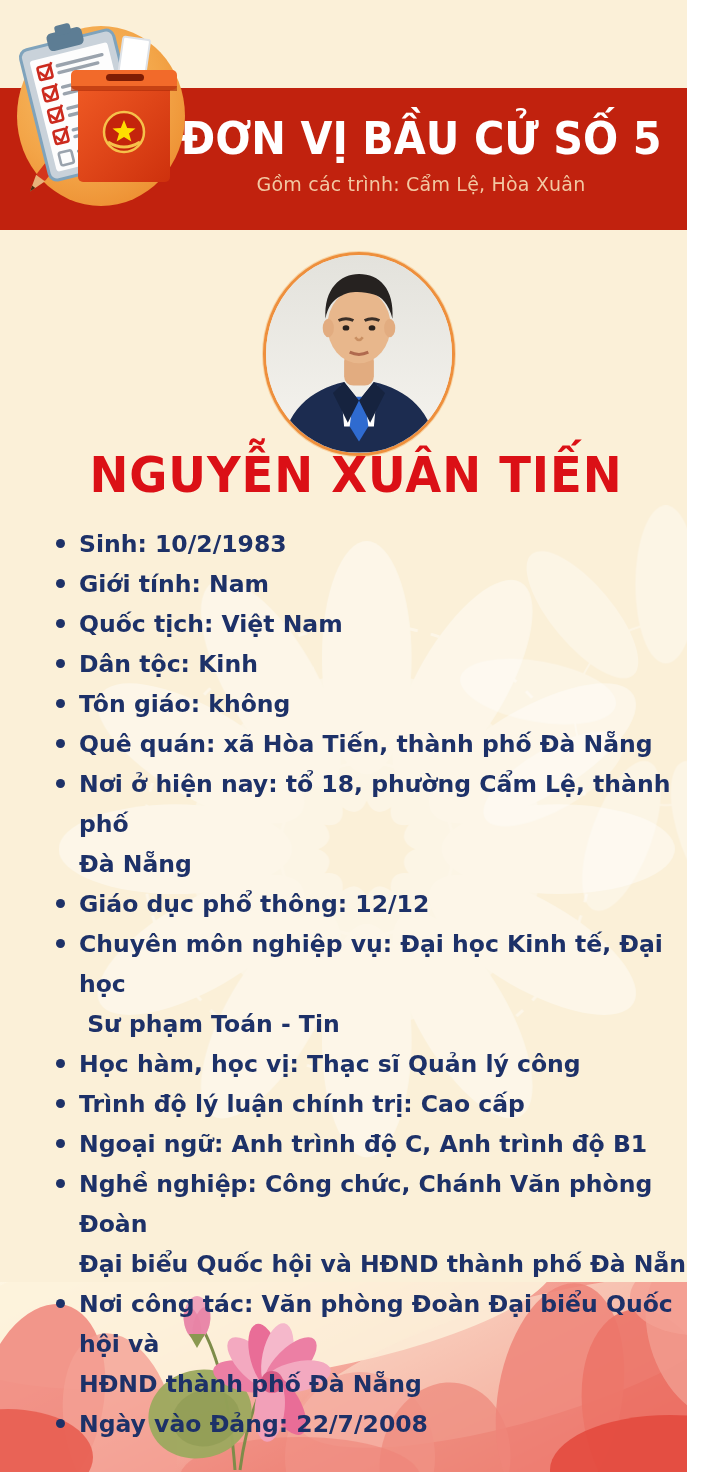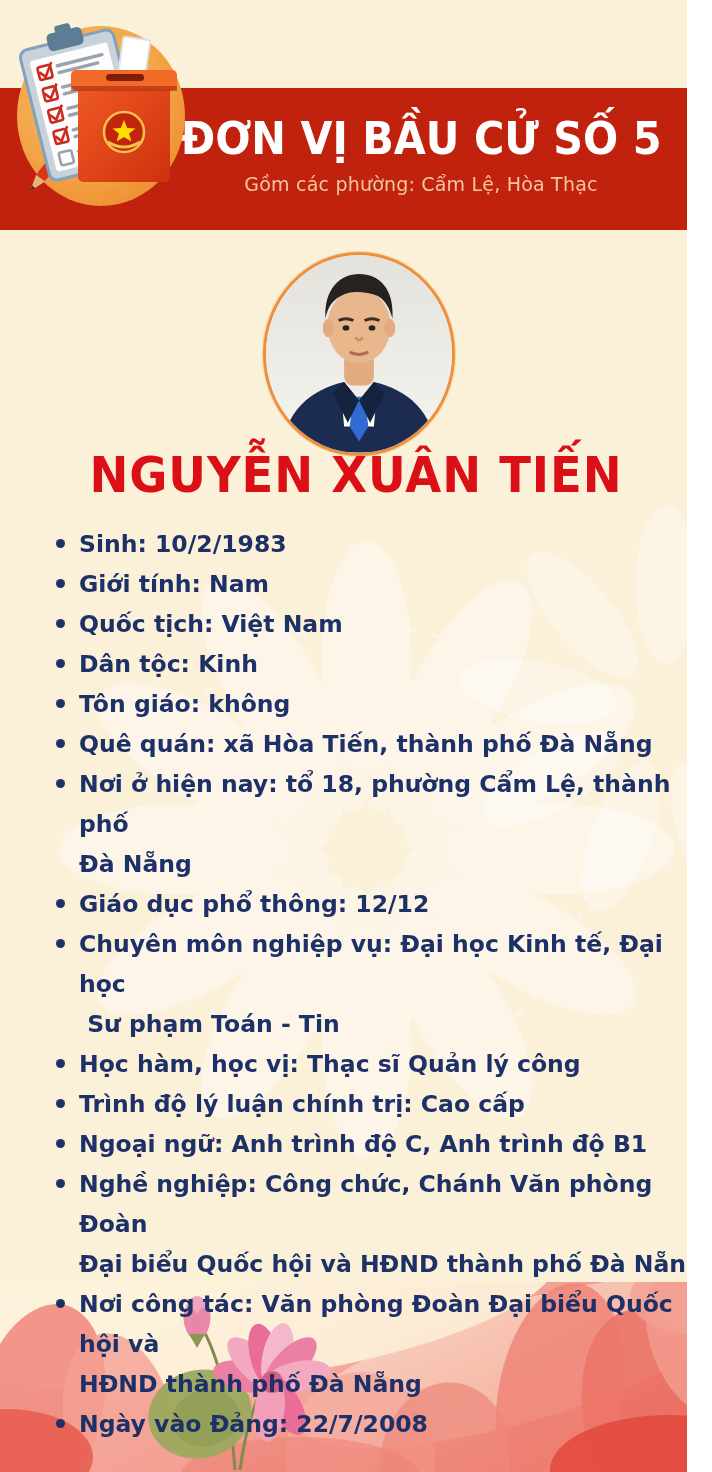--- a/index.html
+++ b/index.html
@@ -186,21 +186,21 @@
         <use href="#lp" fill="#E96D97" transform="rotate(150)"></use>
         <use href="#lp" fill="#F2A0B8" transform="rotate(185)"></use>
         <circle r="11" fill="#D95C86"></circle>
       </g>
     </g>
   </svg>
 
   <div class="banner" style="background: rgb(193, 34, 14);">
     <div class="banner-content">
       <h1 class="banner-title" style="color: rgb(255, 255, 255);">ĐƠN VỊ BẦU CỬ SỐ 5</h1>
-      <p class="banner-subtitle" style="color: rgb(242, 200, 162);">Gồm các phường: Cẩm Lệ, Hòa Thạc</p>
+      <p class="banner-subtitle" style="color: rgb(242, 200, 162);">Gồm các trình: Cẩm Lệ, Hòa Xuân</p>
     </div>
   </div>
 
   <svg class="header-illustration" viewBox="0 0 196 198" aria-hidden="true">
     <defs>
       <radialGradient id="blob" cx="0.4" cy="0.35" r="0.75">
         <stop offset="0" stop-color="#F8C06B"></stop>
         <stop offset="0.6" stop-color="#F3A548"></stop>
         <stop offset="1" stop-color="#EC8C2E"></stop>
       </radialGradient>

